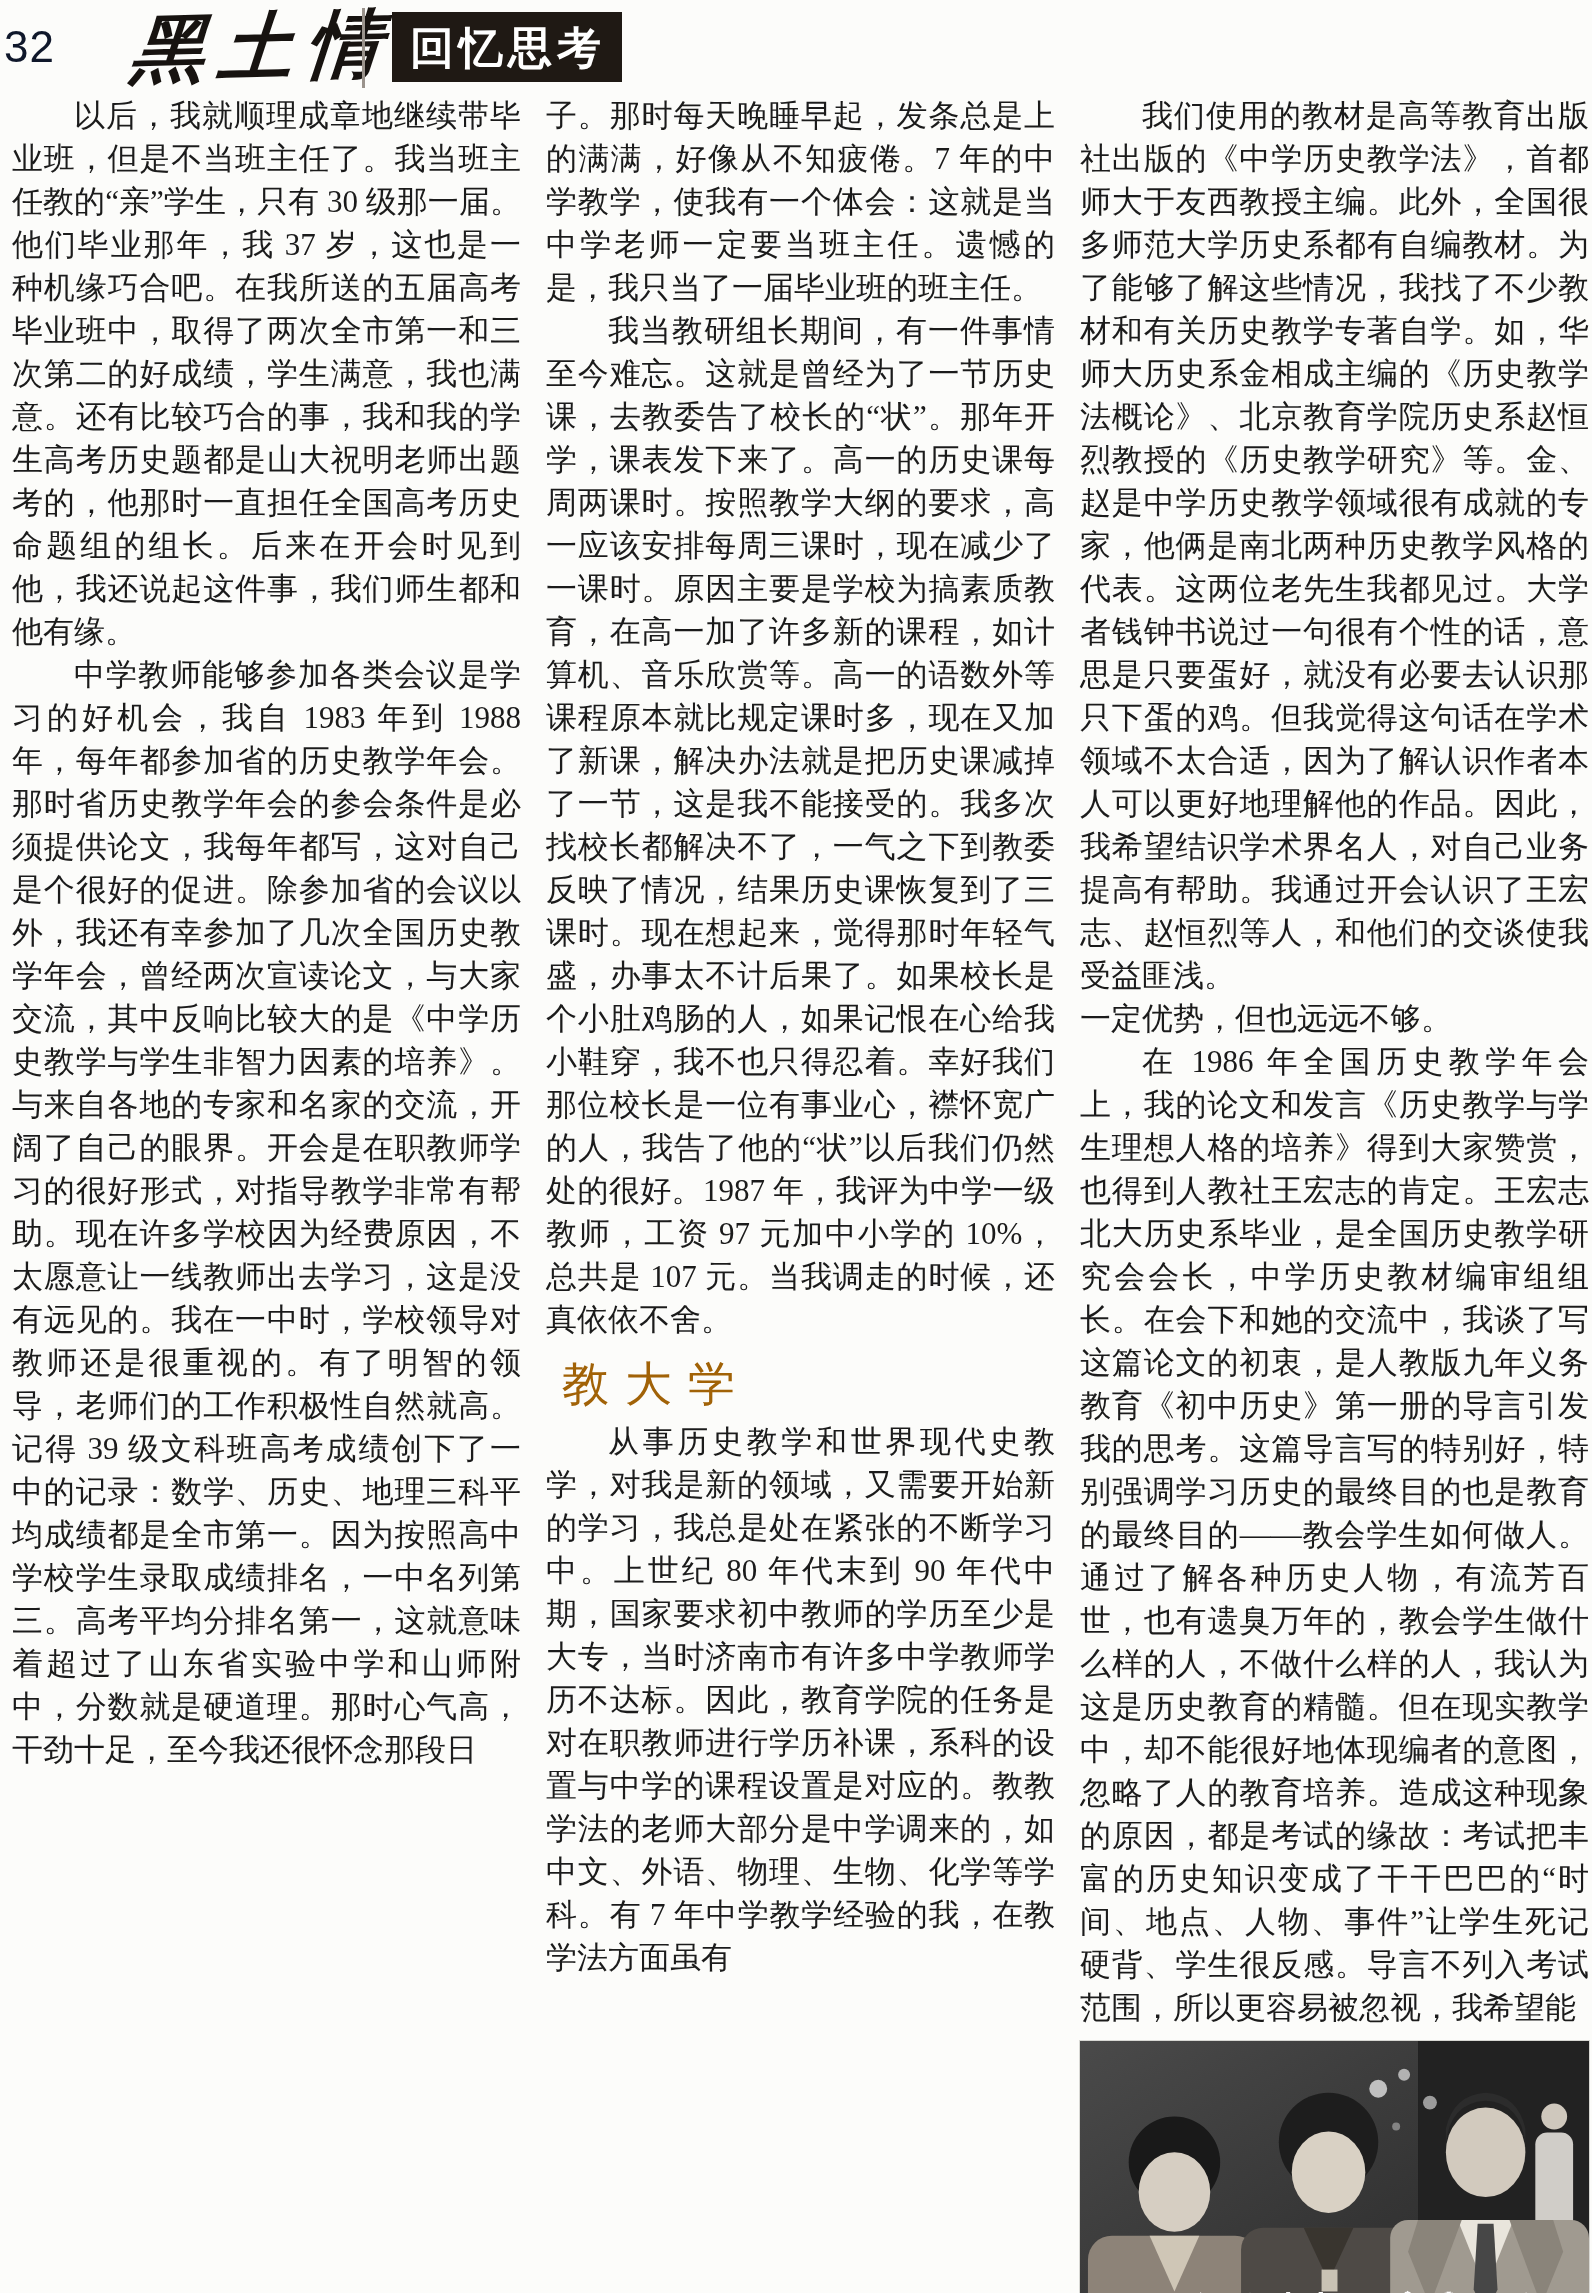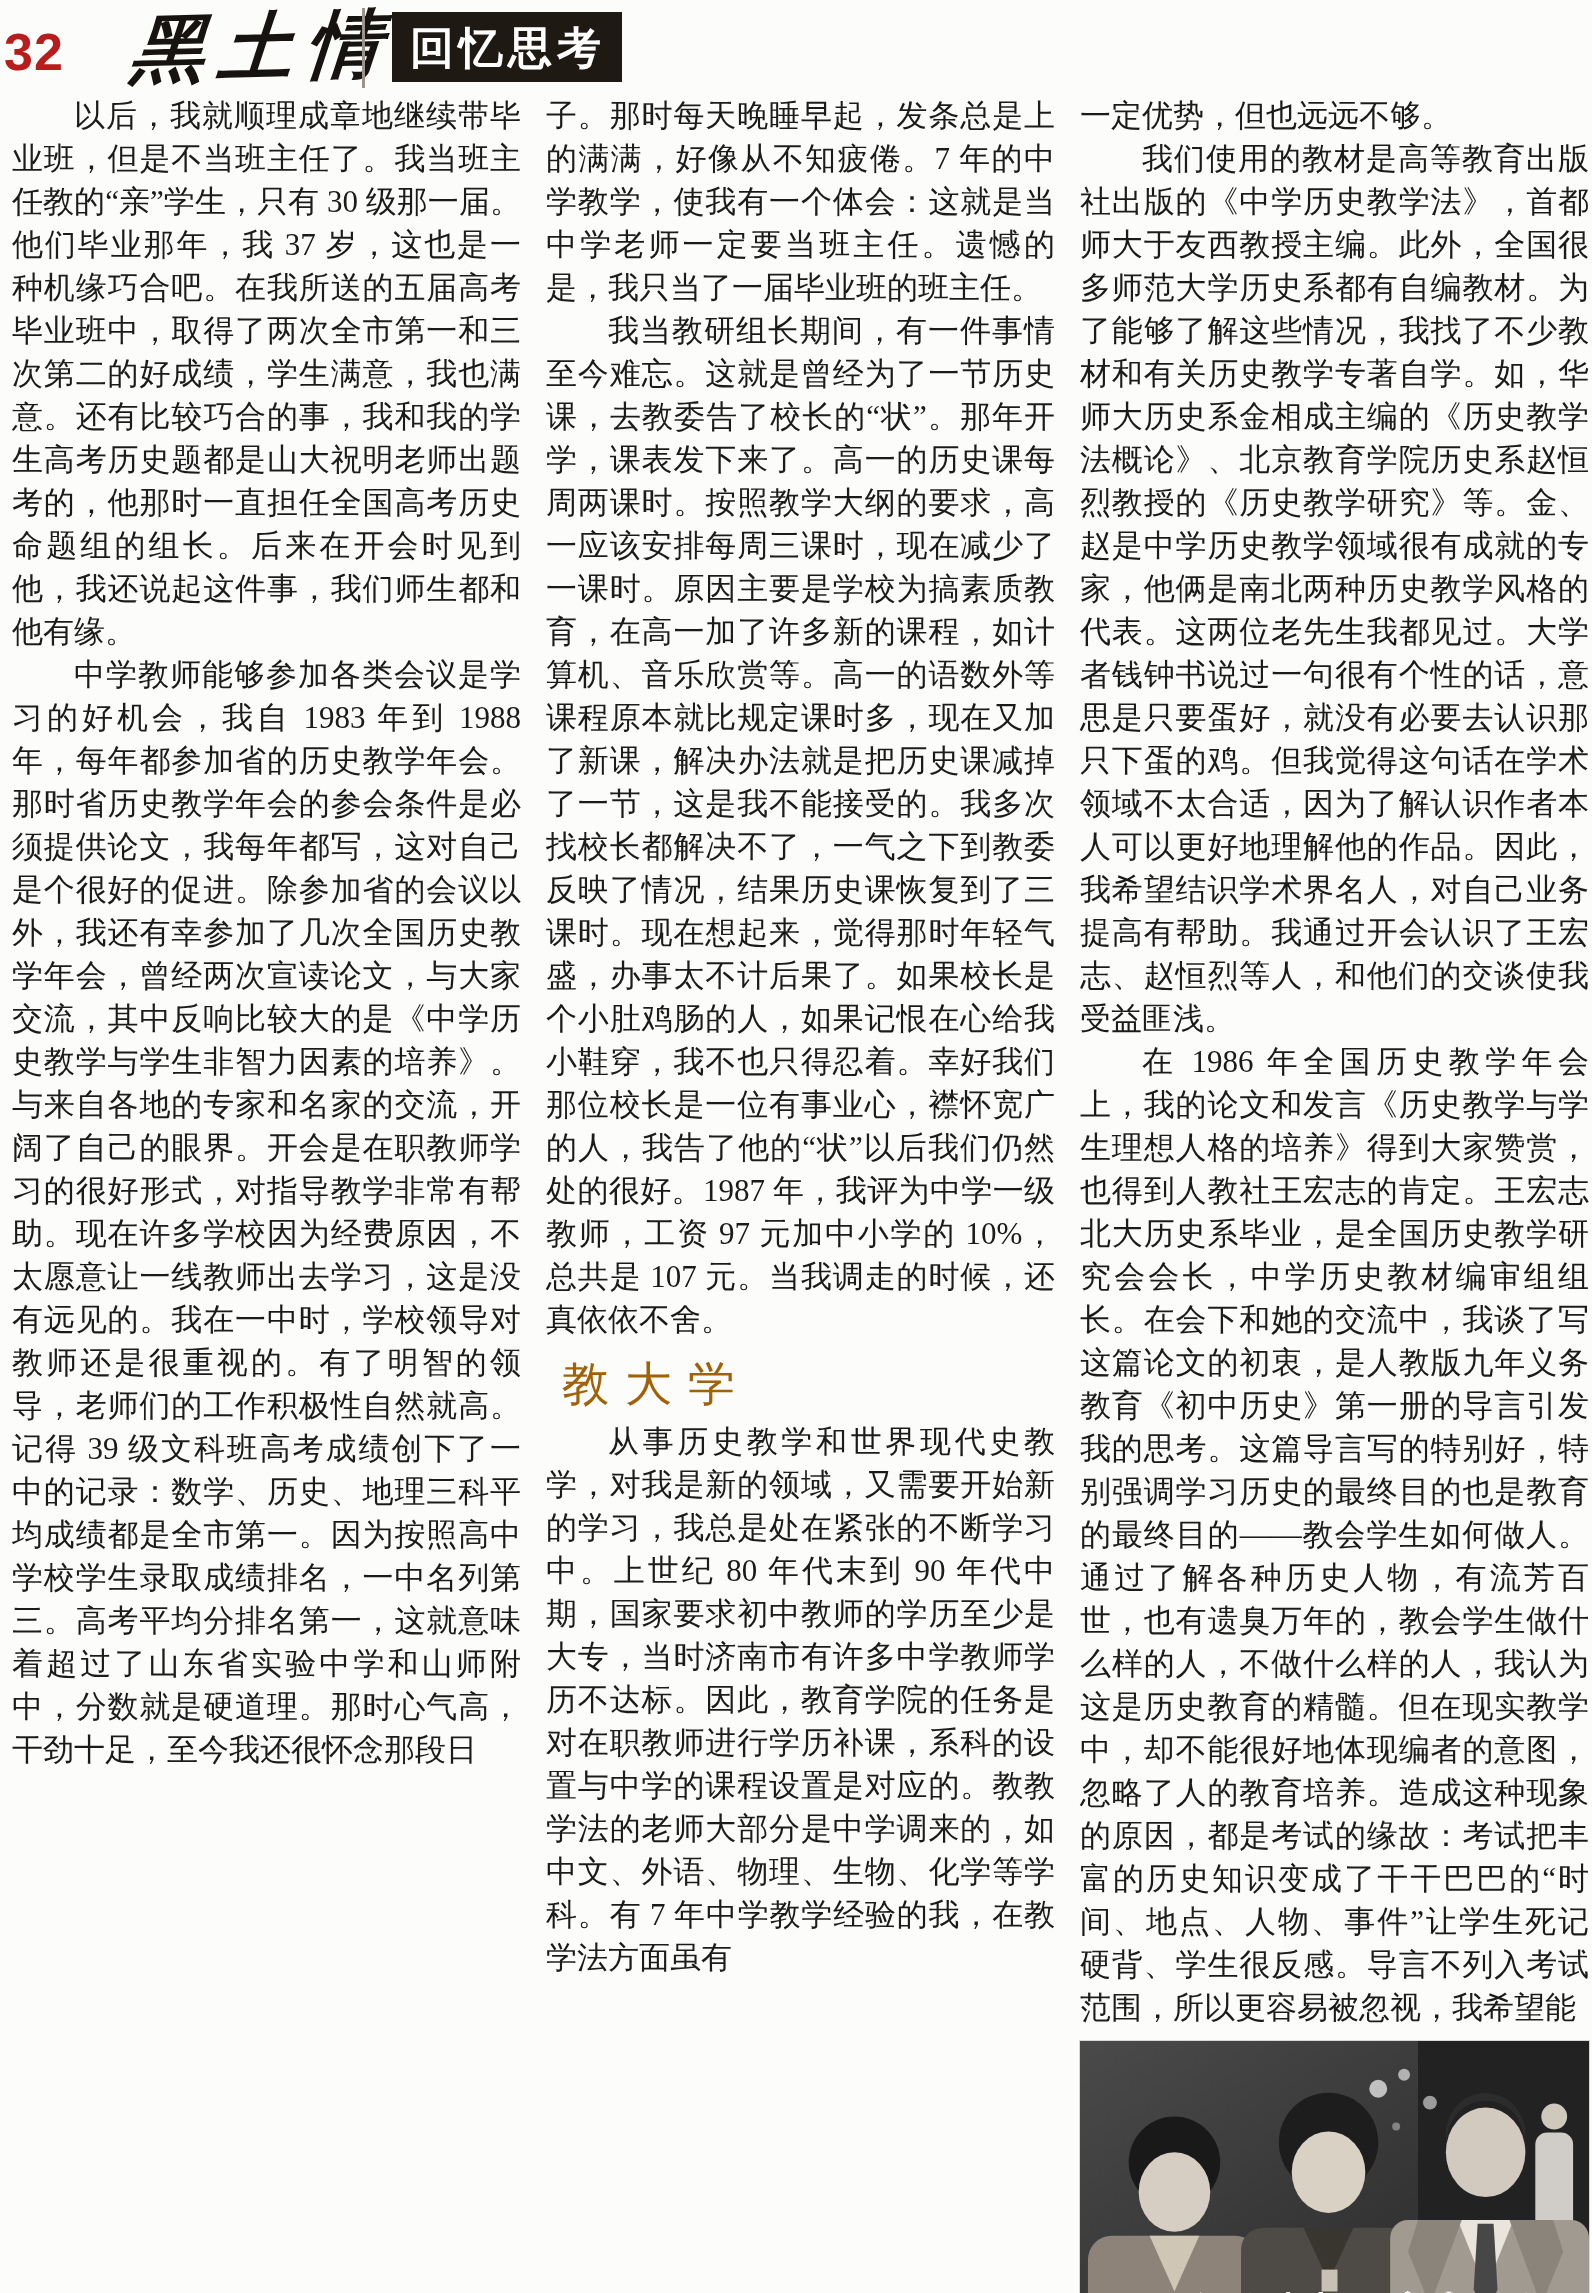--- a/index.html
+++ b/index.html
@@ -7,21 +7,21 @@
     position:relative; width:1592px; height:2293px;
     background:#fcfcfa; overflow:hidden;
     font-family:"Liberation Serif","DejaVu Serif",serif;
     color:#1b1b1b;
   }
   
   .page-header{position:absolute; top:0; left:0; width:100%; height:96px;}
   .pagenum{
     position:absolute; left:4px; top:22px;
     font-family:"Liberation Sans","DejaVu Sans",sans-serif;
-    font-size:52px; color:#b91c1c; letter-spacing:1px;font-weight:bold;
+    font-size:44px; color:#0f172a; letter-spacing:1px;
   }
   .masthead{
     position:absolute; left:131px; top:-2px;
     font-size:74px; font-weight:900; font-style:italic;
     letter-spacing:14px; color:#171310;
     transform:skewX(-6deg) rotate(-1.5deg);
     white-space:nowrap;
   }
   .header-divider{
     position:absolute; left:362px; top:8px;
@@ -84,22 +84,22 @@
         <p class="para">以后，我就顺理成章地继续带毕业班，但是不当班主任了。我当班主任教的“亲”学生，只有 30 级那一届。他们毕业那年，我 37 岁，这也是一种机缘巧合吧。在我所送的五届高考毕业班中，取得了两次全市第一和三次第二的好成绩，学生满意，我也满意。还有比较巧合的事，我和我的学生高考历史题都是山大祝明老师出题考的，他那时一直担任全国高考历史命题组的组长。后来在开会时见到他，我还说起这件事，我们师生都和他有缘。</p>
         <p class="para">中学教师能够参加各类会议是学习的好机会，我自 1983 年到 1988 年，每年都参加省的历史教学年会。那时省历史教学年会的参会条件是必须提供论文，我每年都写，这对自己是个很好的促进。除参加省的会议以外，我还有幸参加了几次全国历史教学年会，曾经两次宣读论文，与大家交流，其中反响比较大的是《中学历史教学与学生非智力因素的培养》。与来自各地的专家和名家的交流，开阔了自己的眼界。开会是在职教师学习的很好形式，对指导教学非常有帮助。现在许多学校因为经费原因，不太愿意让一线教师出去学习，这是没有远见的。我在一中时，学校领导对教师还是很重视的。有了明智的领导，老师们的工作积极性自然就高。记得 39 级文科班高考成绩创下了一中的记录：数学、历史、地理三科平均成绩都是全市第一。因为按照高中学校学生录取成绩排名，一中名列第三。高考平均分排名第一，这就意味着超过了山东省实验中学和山师附中，分数就是硬道理。那时心气高，干劲十足，至今我还很怀念那段日</p>
       </div>
     <div class="col" id="col-1">
         <p class="para cont">子。那时每天晚睡早起，发条总是上的满满，好像从不知疲倦。7 年的中学教学，使我有一个体会：这就是当中学老师一定要当班主任。遗憾的是，我只当了一届毕业班的班主任。</p>
         <p class="para">我当教研组长期间，有一件事情至今难忘。这就是曾经为了一节历史课，去教委告了校长的“状”。那年开学，课表发下来了。高一的历史课每周两课时。按照教学大纲的要求，高一应该安排每周三课时，现在减少了一课时。原因主要是学校为搞素质教育，在高一加了许多新的课程，如计算机、音乐欣赏等。高一的语数外等课程原本就比规定课时多，现在又加了新课，解决办法就是把历史课减掉了一节，这是我不能接受的。我多次找校长都解决不了，一气之下到教委反映了情况，结果历史课恢复到了三课时。现在想起来，觉得那时年轻气盛，办事太不计后果了。如果校长是个小肚鸡肠的人，如果记恨在心给我小鞋穿，我不也只得忍着。幸好我们那位校长是一位有事业心，襟怀宽广的人，我告了他的“状”以后我们仍然处的很好。1987 年，我评为中学一级教师，工资 97 元加中小学的 10%，总共是 107 元。当我调走的时候，还真依依不舍。</p>
         <h2 class="section-heading">教大学</h2>
         <p class="para">从事历史教学和世界现代史教学，对我是新的领域，又需要开始新的学习，我总是处在紧张的不断学习中。上世纪 80 年代末到 90 年代中期，国家要求初中教师的学历至少是大专，当时济南市有许多中学教师学历不达标。因此，教育学院的任务是对在职教师进行学历补课，系科的设置与中学的课程设置是对应的。教教学法的老师大部分是中学调来的，如中文、外语、物理、生物、化学等学科。有 7 年中学教学经验的我，在教学法方面虽有</p>
       </div>
     <div class="col" id="col-2">
+        <p class="para">我们使用的教材是高等教育出版社出版的《中学历史教学法》，首都师大于友西教授主编。此外，全国很多师范大学历史系都有自编教材。为了能够了解这些情况，我找了不少教材和有关历史教学专著自学。如，华师大历史系金相成主编的《历史教学法概论》、北京教育学院历史系赵恒烈教授的《历史教学研究》等。金、赵是中学历史教学领域很有成就的专家，他俩是南北两种历史教学风格的代表。这两位老先生我都见过。大学者钱钟书说过一句很有个性的话，意思是只要蛋好，就没有必要去认识那只下蛋的鸡。但我觉得这句话在学术领域不太合适，因为了解认识作者本人可以更好地理解他的作品。因此，我希望结识学术界名人，对自己业务提高有帮助。我通过开会认识了王宏志、赵恒烈等人，和他们的交谈使我受益匪浅。</p>
         <p class="para cont">一定优势，但也远远不够。</p>
-        <p class="para">我们使用的教材是高等教育出版社出版的《中学历史教学法》，首都师大于友西教授主编。此外，全国很多师范大学历史系都有自编教材。为了能够了解这些情况，我找了不少教材和有关历史教学专著自学。如，华师大历史系金相成主编的《历史教学法概论》、北京教育学院历史系赵恒烈教授的《历史教学研究》等。金、赵是中学历史教学领域很有成就的专家，他俩是南北两种历史教学风格的代表。这两位老先生我都见过。大学者钱钟书说过一句很有个性的话，意思是只要蛋好，就没有必要去认识那只下蛋的鸡。但我觉得这句话在学术领域不太合适，因为了解认识作者本人可以更好地理解他的作品。因此，我希望结识学术界名人，对自己业务提高有帮助。我通过开会认识了王宏志、赵恒烈等人，和他们的交谈使我受益匪浅。</p>
         <p class="para">在 1986 年全国历史教学年会上，我的论文和发言《历史教学与学生理想人格的培养》得到大家赞赏，也得到人教社王宏志的肯定。王宏志北大历史系毕业，是全国历史教学研究会会长，中学历史教材编审组组长。在会下和她的交流中，我谈了写这篇论文的初衷，是人教版九年义务教育《初中历史》第一册的导言引发我的思考。这篇导言写的特别好，特别强调学习历史的最终目的也是教育的最终目的——教会学生如何做人。通过了解各种历史人物，有流芳百世，也有遗臭万年的，教会学生做什么样的人，不做什么样的人，我认为这是历史教育的精髓。但在现实教学中，却不能很好地体现编者的意图，忽略了人的教育培养。造成这种现象的原因，都是考试的缘故：考试把丰富的历史知识变成了干干巴巴的“时间、地点、人物、事件”让学生死记硬背、学生很反感。导言不列入考试范围，所以更容易被忽视，我希望能</p>
     <figure class="photo-figure">
       <svg viewBox="0 0 512 326" preserveAspectRatio="none">
         <defs>
           <linearGradient id="pbg" x1="0" y1="0" x2="1" y2="1">
             <stop offset="0" stop-color="#4a4a4a"></stop>
             <stop offset="0.55" stop-color="#353535"></stop>
             <stop offset="1" stop-color="#262626"></stop>
           </linearGradient>
         </defs>

